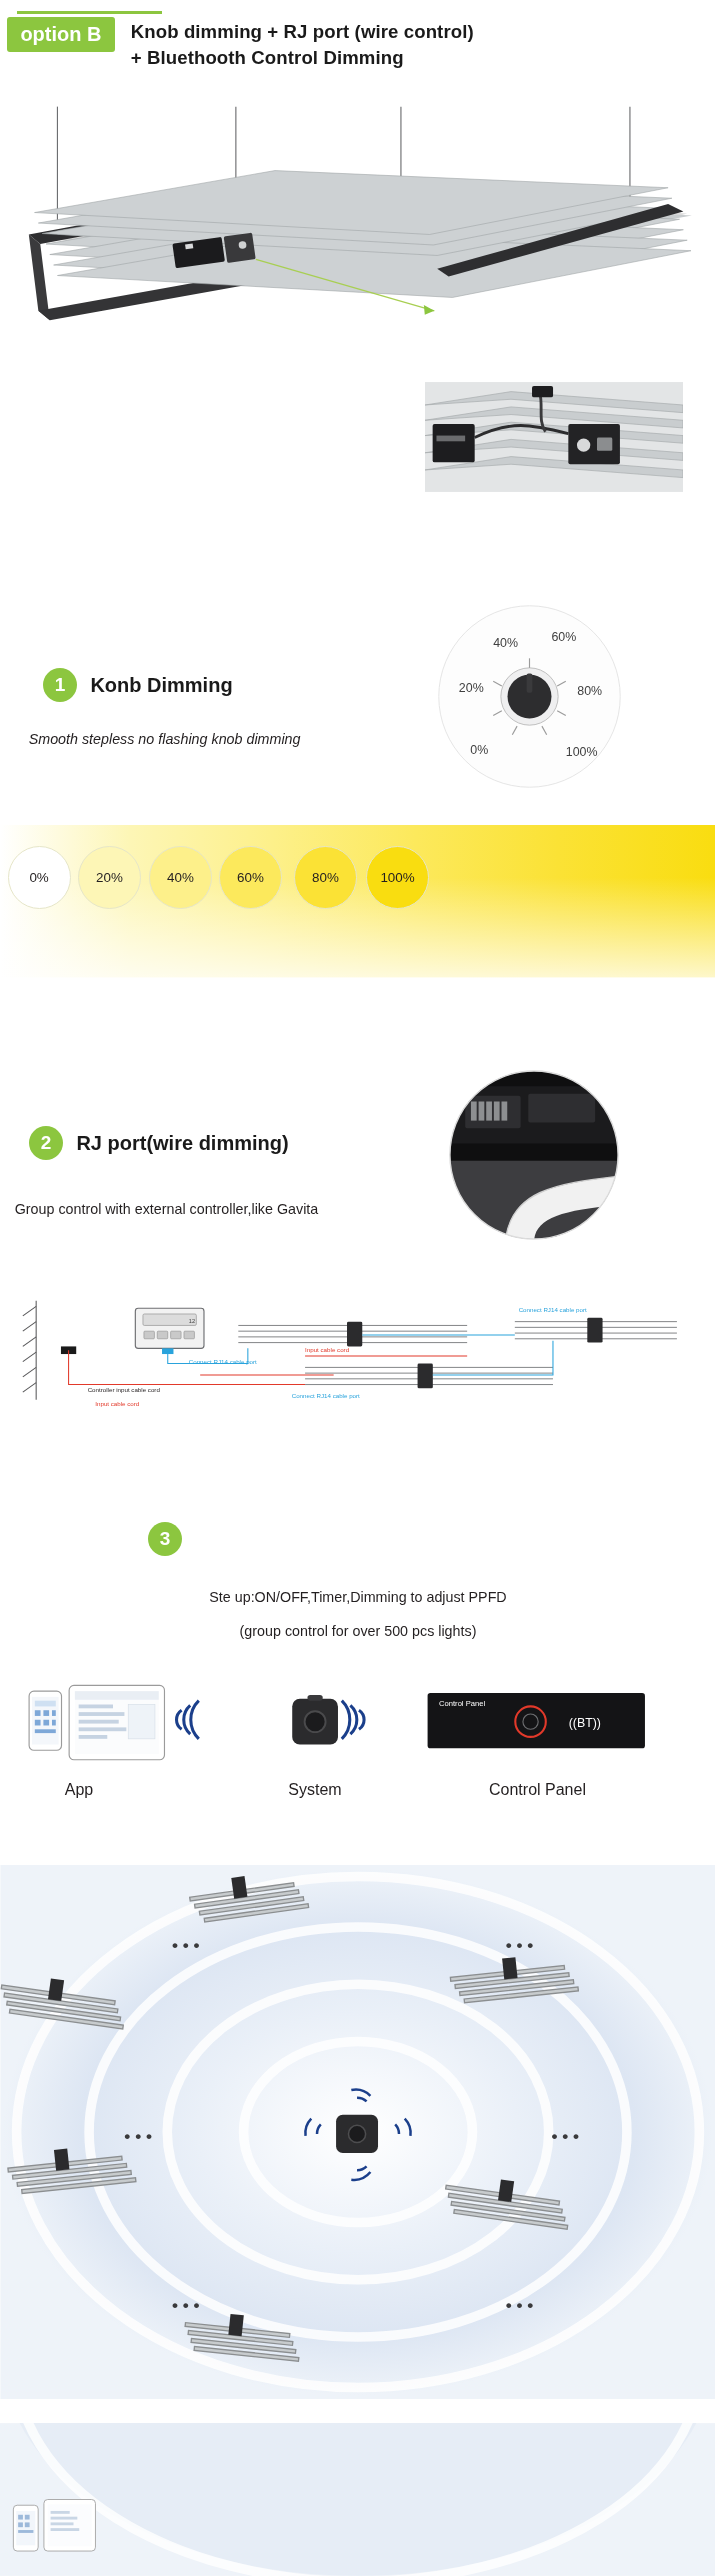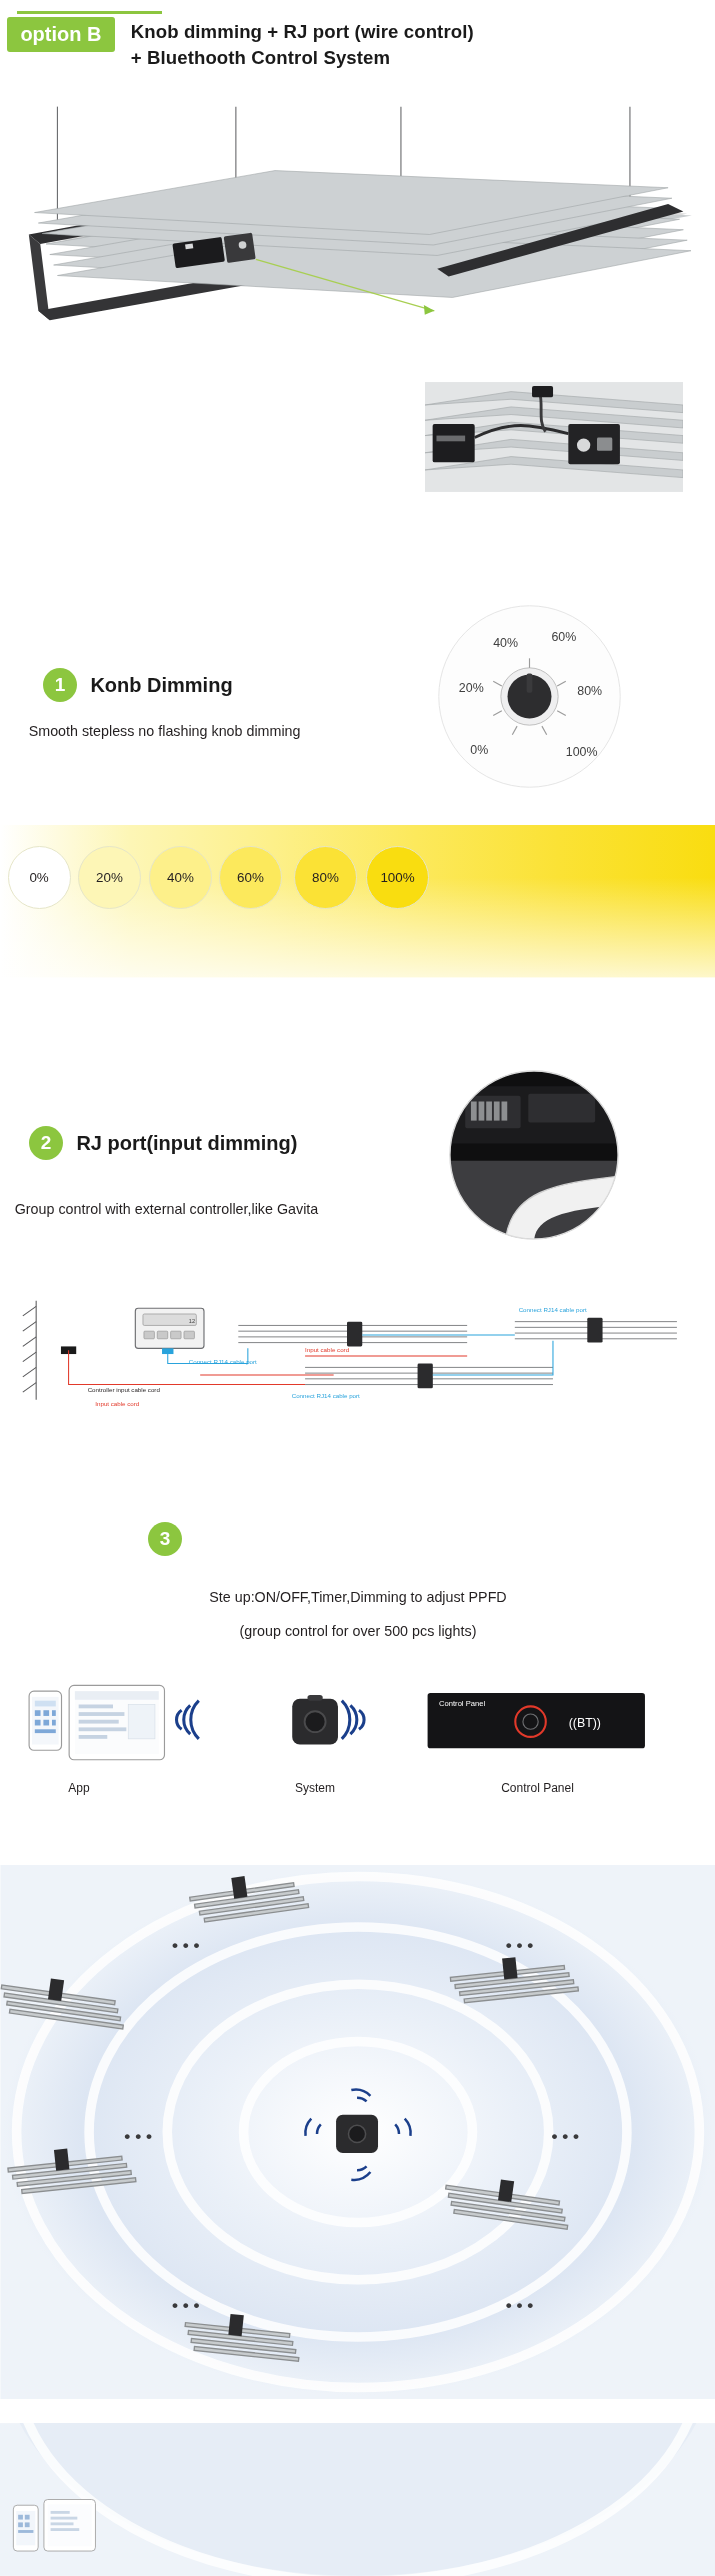--- a/index.html
+++ b/index.html
@@ -67,37 +67,37 @@
     display:flex;align-items:center;justify-content:center;
     font-size:13.4px; color:#231f20;
     border:1px solid #e6e6c9;
   }
 
   
   #wiring-diagram { position:absolute; left:19px; top:1293px; width:677px; height:124px; }
 
   
   #bt-devices { position:absolute; left:0; top:1674px; width:668px; height:143px; }
-  .dev-label { font-size:12px; text-align:center; color:#231f20; }
+  .dev-label { font-size:16px; text-align:center; color:#231f20; }
 
   
   #network-scene { position:absolute; left:0; top:1865px; width:716px; height:534px; }
 
   
   #footer-strip { position:absolute; left:0; top:2423px; width:716px; height:153px; }
 </style>
 </head>
 <body>
 
 <div class="header">
   <div class="header-rule"></div>
   <span class="opt-badge">option B</span>
   <span class="header-text">
     <span>Knob dimming + RJ port (wire control)</span><br>
-    <span>+ Bluethooth Control System</span>
+    <span>+ Bluethooth Control Dimming</span>
   </span>
 </div>
 
 <svg id="fixture-illustration" viewBox="0 0 750 240">
 
   <g stroke="#6d6e71" stroke-width="1.2">
     <line x1="60" y1="8" x2="60" y2="128"></line>
     <line x1="247" y1="8" x2="247" y2="118"></line>
     <line x1="420" y1="8" x2="420" y2="100"></line>
     <line x1="660" y1="8" x2="660" y2="110"></line>
@@ -166,21 +166,21 @@
   <path d="M52,58 C90,40 110,44 150,54" stroke="#2c2c2e" stroke-width="3" fill="none"></path>
   <path d="M120,10 C124,26 118,40 126,52" stroke="#3a3a3c" stroke-width="3" fill="none"></path>
   <rect x="112" y="4" width="22" height="12" rx="2" fill="#1d1d1f"></rect>
 </svg>
 
 <div style="position:absolute;left:43px;top:668px;">
   <div class="sec-head">
     <div class="num-circle">1</div>
     <div class="sec-title">Konb Dimming</div>
   </div>
-  <div class="sec-sub" style="margin-top:21px;margin-left:-14.3px;">Smooth stepless no flashing knob dimming</div>
+  <div class="sec-sub" style="margin-top:29px;margin-left:-14.3px;font-style:italic;">Smooth stepless no flashing knob dimming</div>
 </div>
 
 <svg id="knob-dial" viewBox="0 0 200 200">
   <circle cx="100" cy="100" r="95" fill="#fdfdfd" stroke="#e4e4e4" stroke-width="1"></circle>
   <circle cx="100" cy="100" r="30" fill="#efeff0" stroke="#bdbdbd" stroke-width="1"></circle>
   <circle cx="100" cy="100" r="23" fill="#2d2d2f"></circle>
   <rect x="97" y="76" width="6" height="20" rx="2" fill="#3a3a3c"></rect>
   <g stroke="#9b9b9b" stroke-width="1.2">
     <line x1="100" y1="60" x2="100" y2="70"></line>
     <line x1="62" y1="84" x2="71" y2="89"></line>
@@ -221,21 +221,21 @@
   <div class="chip" style="left:78px;background:#fdf6b6;">20%</div>
   <div class="chip" style="left:149px;background:#fdf08a;">40%</div>
   <div class="chip" style="left:219px;background:#fce95c;">60%</div>
   <div class="chip" style="left:294px;background:#fbe235;">80%</div>
   <div class="chip" style="left:366px;background:#f9dd10;">100%</div>
 </div>
 
 <div style="position:absolute;left:29px;top:1126px;">
   <div class="sec-head">
     <div class="num-circle">2</div>
-    <div class="sec-title">RJ port(input dimming)</div>
+    <div class="sec-title">RJ port(wire dimming)</div>
   </div>
   <div class="sec-sub" style="margin-top:41px;margin-left:-14.3px;">Group control with external controller,like Gavita</div>
 </div>
 
 <svg style="position:absolute;left:448px;top:1069px;width:172px;height:172px;" viewBox="0 0 180 180">
   <defs>
     <clipPath id="circClip">
         <circle cx="90" cy="90" r="88"></circle>
       </clipPath>
   </defs>

